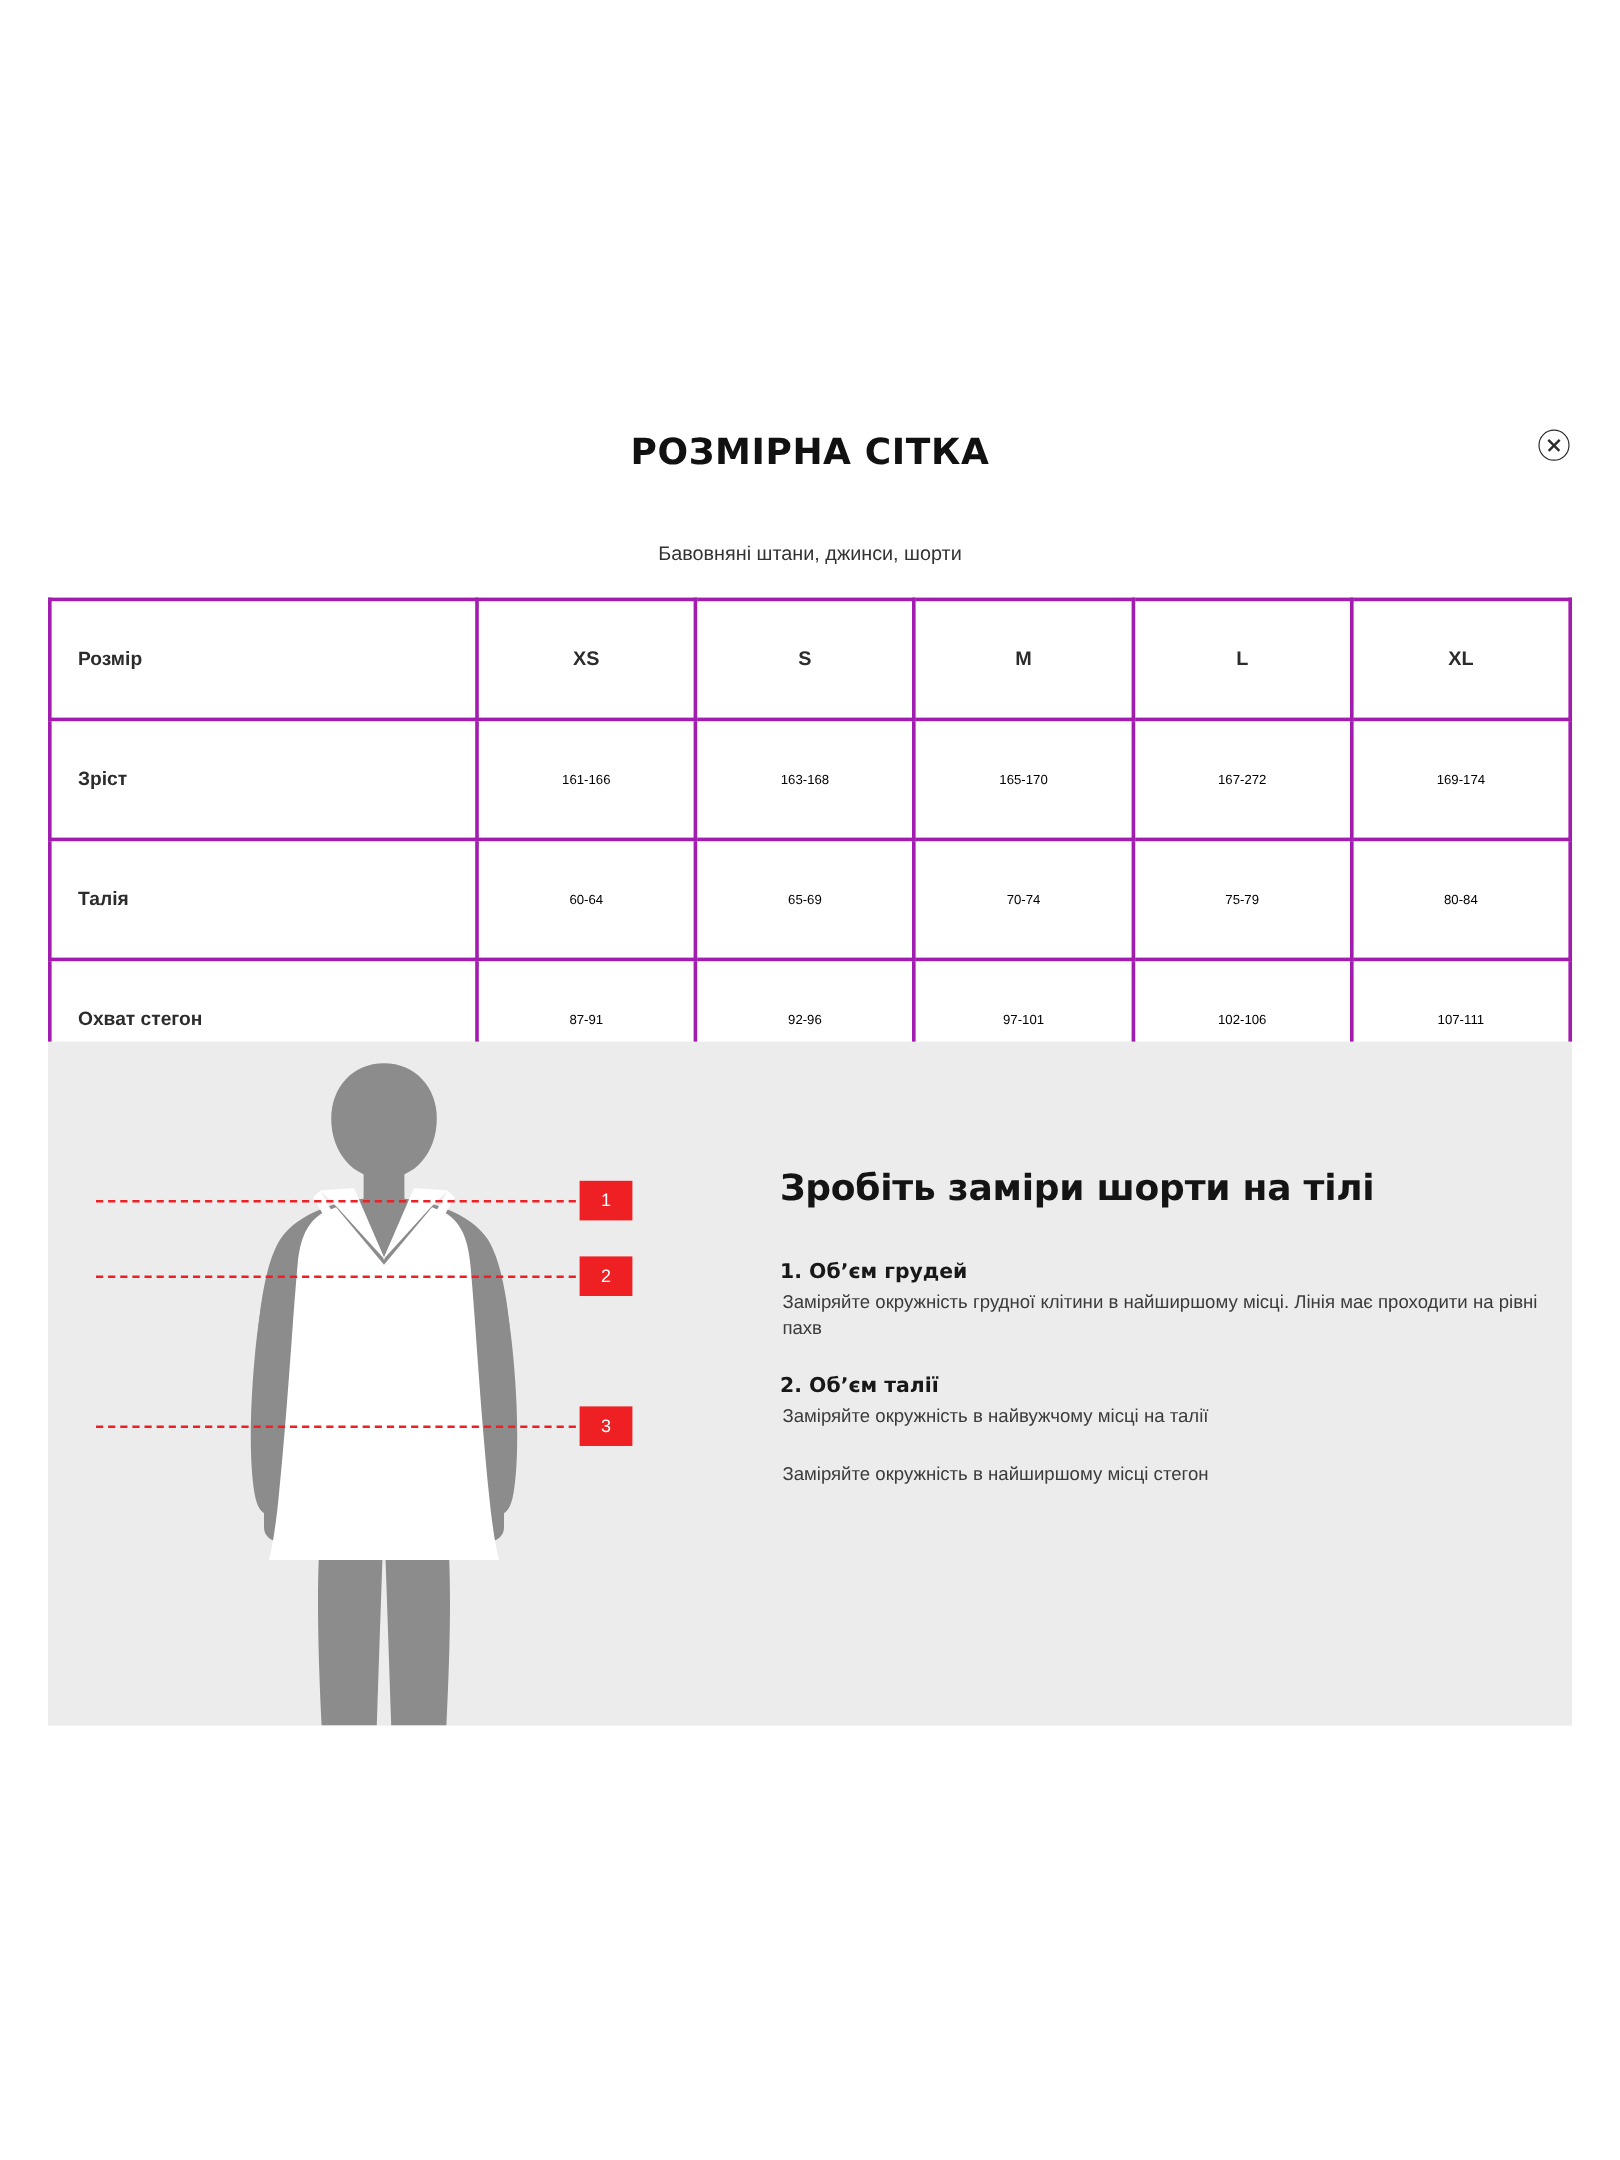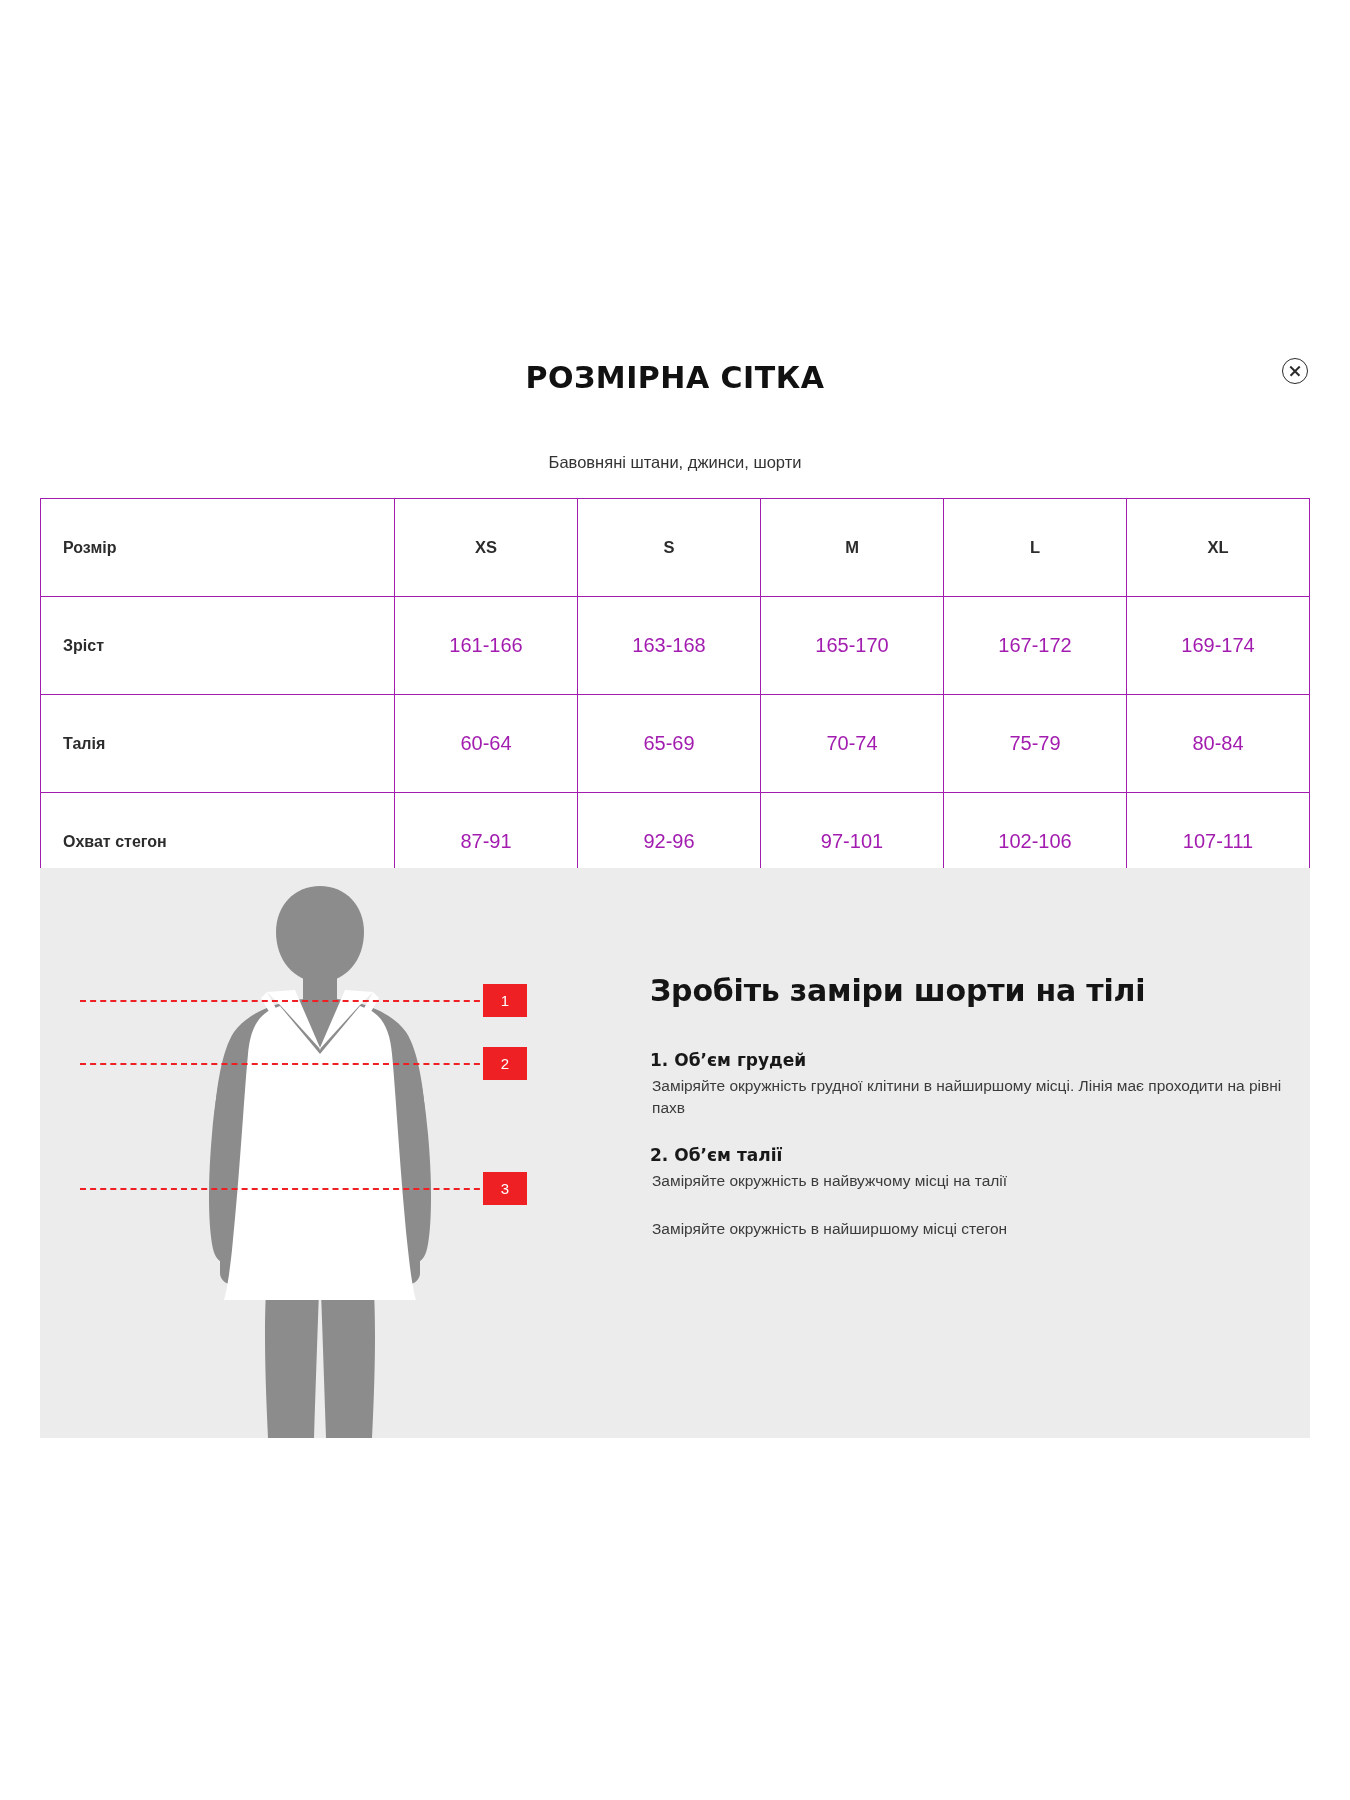--- a/index.html
+++ b/index.html
@@ -75,42 +75,42 @@
 
   table.size-table {
     position: absolute;
     left: 40px;
     top: 498px;
     width: 1270px;
     border-collapse: collapse;
     font-size: 16px;
   }
   table.size-table td, table.size-table th {
-    border: 1px solid #a21caf;
+    border: 3px solid #a21caf;
     height: 73px;
     text-align: center;
     color: #2c2c2c;
     font-weight: normal;
     padding: 12px 6px;
   }
   table.size-table th.row-head,
   table.size-table td.row-head {
     text-align: left;
     padding-left: 22px;
     font-weight: bold;
     width: 325px;
     font-size: 16px;
   }
   table.size-table th.col-head {
     font-weight: bold;
     font-size: 16.5px;
   }
   table.size-table td.val {
-    color: #a21caf;
-    font-size: 20px;
+    color: #000000;
+    font-size: 11px;
   }
 
   .measure-panel {
     position: absolute;
     left: 40px;
     top: 868px;
     width: 1270px;
     height: 570px;
     background: #ececec;
   }
@@ -190,21 +190,21 @@
         <th class="col-head">L</th>
         <th class="col-head">XL</th>
       </tr>
     </thead>
     <tbody>
       <tr>
         <td class="row-head">Зріст</td>
         <td class="val">161-166</td>
         <td class="val">163-168</td>
         <td class="val">165-170</td>
-        <td class="val">167-172</td>
+        <td class="val">167-272</td>
         <td class="val">169-174</td>
       </tr>
       <tr>
         <td class="row-head">Талія</td>
         <td class="val">60-64</td>
         <td class="val">65-69</td>
         <td class="val">70-74</td>
         <td class="val">75-79</td>
         <td class="val">80-84</td>
       </tr>

